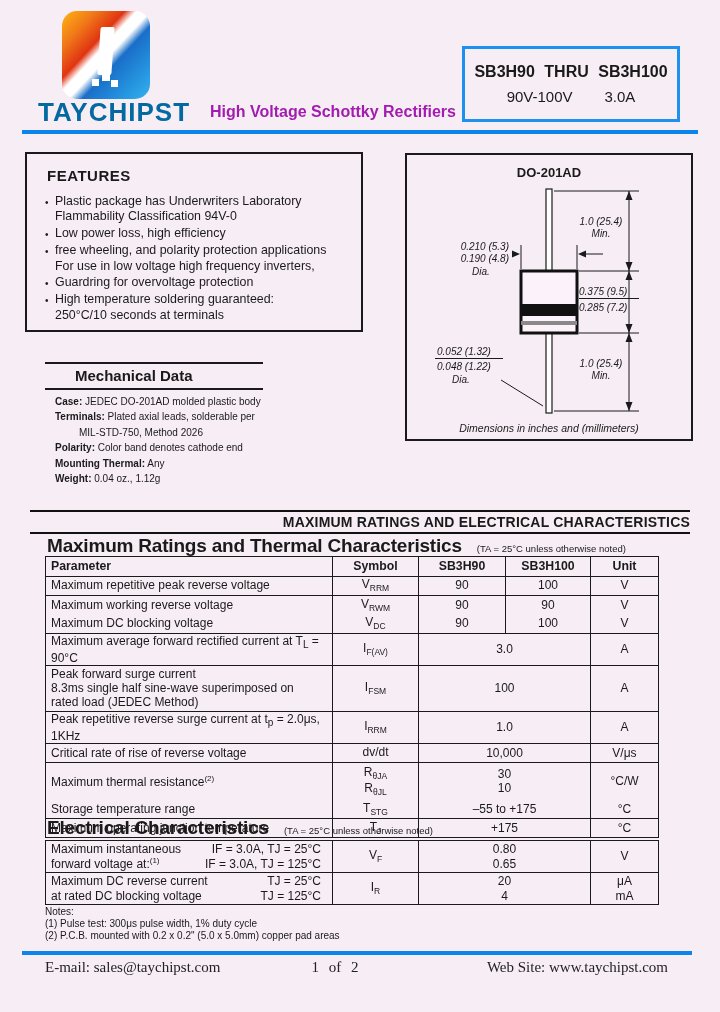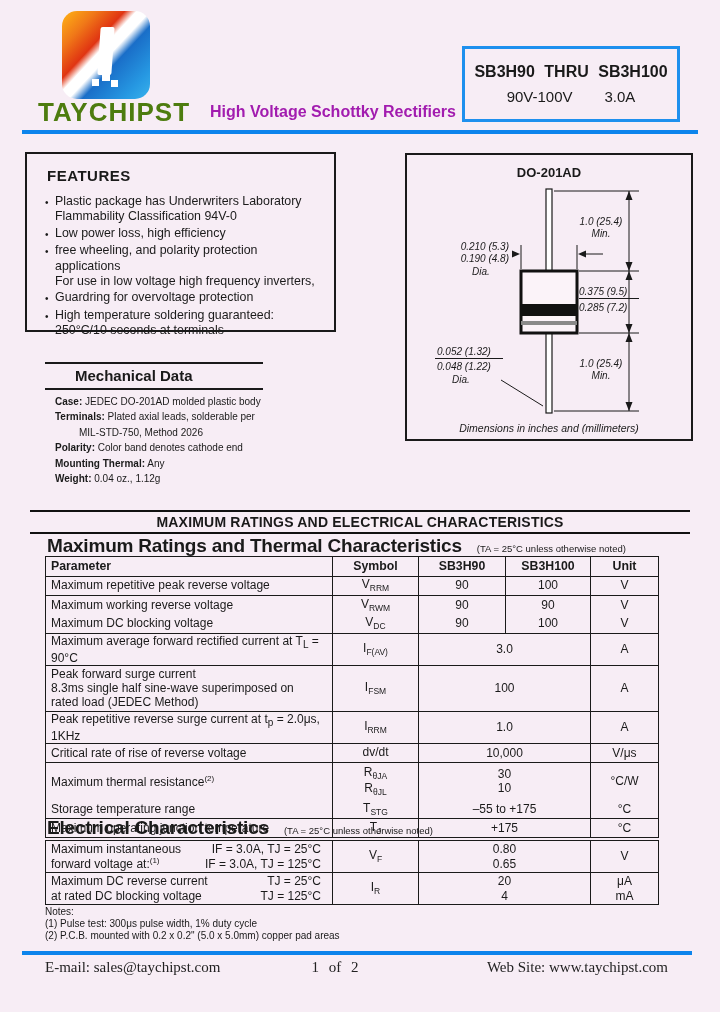--- a/index.html
+++ b/index.html
@@ -14,36 +14,36 @@
     border-radius:15px;
     background:linear-gradient(133deg,#ffb515 0%,#f07818 20%,#e03412 37%,#ffffff 44%,#ffffff 52%,#1a6ec8 60%,#2698e2 84%,#38b2ec 100%);
   }
   .logo-t {position:absolute; left:37px; top:16px; width:14px; height:48px; background:#fff; transform:skewX(-4deg); border-radius:2px;}
   .logo-px1,.logo-px2,.logo-px3 {position:absolute; background:#fff;}
   .logo-px1 {left:40px; top:62px; width:8px; height:8px;}
   .logo-px2 {left:30px; top:68px; width:7px; height:7px;}
   .logo-px3 {left:49px; top:69px; width:7px; height:7px;}
   .brand {
     position:absolute; left:38px; top:97px; width:180px;
-    font-size:26px; font-weight:bold; letter-spacing:1px; color:#4d7c0f;
+    font-size:26px; font-weight:bold; letter-spacing:1px; color:#0369a1;
   }
   .doc-title {position:absolute; left:210px; top:103px; font-size:16px; font-weight:bold; color:#a21caf;}
   .part-box {
     position:absolute; left:462px; top:46px; width:212px; height:70px;
     border:3px solid #1e90ee; display:flex; flex-direction:column;
     align-items:center; justify-content:center; gap:7px;
   }
   .part-range {font-size:16px; font-weight:bold; word-spacing:5px;}
   .part-specs {display:flex; gap:32px; font-size:15px;}
   .rule-blue {position:absolute; left:22px; height:4px; background:#0d84ec;}
   .rule-top {top:130px; width:676px;}
   .rule-bottom {top:951px; width:670px;}
   
   .features-box {
-    position:absolute; left:25px; top:152px; width:311px; height:180px;
+    position:absolute; left:25px; top:152px; width:338px; height:180px;
     border:2px solid #1a1a1a; box-sizing:border-box; padding:13px 8px 0 18px;
   }
   .features-title {font-size:15px; font-weight:bold; margin:0 0 10px 2px; letter-spacing:0.5px;}
   .feat-item {display:flex; font-size:12.4px; line-height:15.4px; margin-bottom:1px;}
   .feat-bullet {width:10px; flex:none; font-size:10px; padding-top:1px;}
   
   .pkg-box {
     position:absolute; left:405px; top:153px; width:288px; height:288px;
     border:2px solid #1a1a1a; box-sizing:border-box;
   }
@@ -59,21 +59,21 @@
     border-top:2px solid #1a1a1a; border-bottom:2px solid #1a1a1a;
     font-size:15px; font-weight:bold; padding:3px 0 4px 30px; box-sizing:border-box;
   }
   .mech-list {position:absolute; left:55px; top:394px; width:340px; font-size:10px; line-height:15.4px;}
   .mech-item b {font-weight:bold;}
   .mech-indent {margin-left:24px;}
   
   .banner {
     position:absolute; left:30px; top:510px; width:660px;
     border-top:2.5px solid #111; border-bottom:2.5px solid #111;
-    text-align:center; font-size:14px; font-weight:bold; padding:2px 0; letter-spacing:0.2px;
+    text-align:right; font-size:14px; font-weight:bold; padding:2px 0; letter-spacing:0.2px;
   }
   .sec-title {position:absolute; font-weight:bold; font-size:19px; letter-spacing:-0.2px;}
   .sec-title .small {font-weight:normal; font-size:9.5px; letter-spacing:0; margin-left:15px;}
   .t-max {left:47px; top:535px;}
   .t-elec {left:47px; top:817px;}
   
   .dtable {
     position:absolute; left:45px; border-collapse:collapse; table-layout:fixed;
     width:613px; font-size:12px; color:#1a1a1a;
   }

